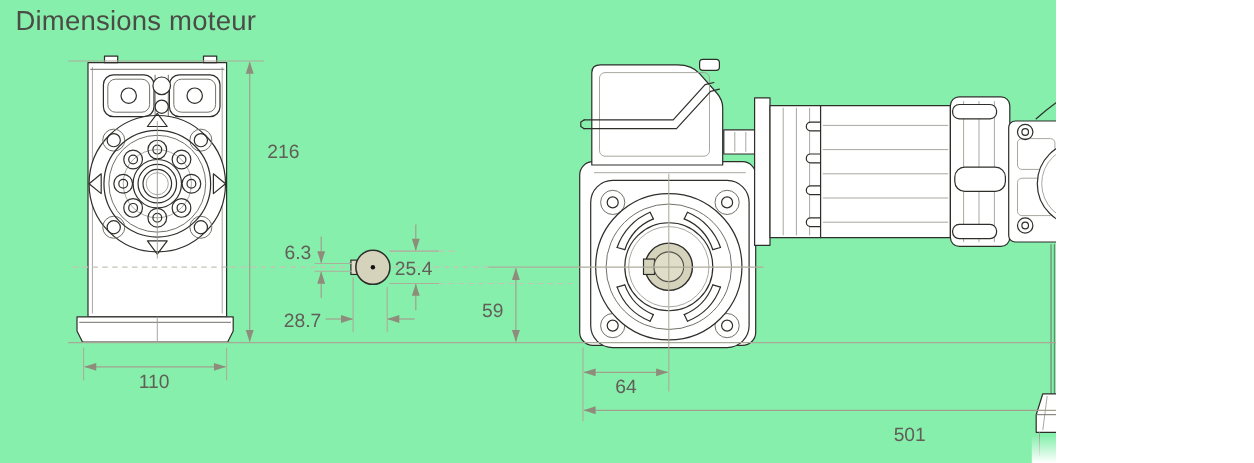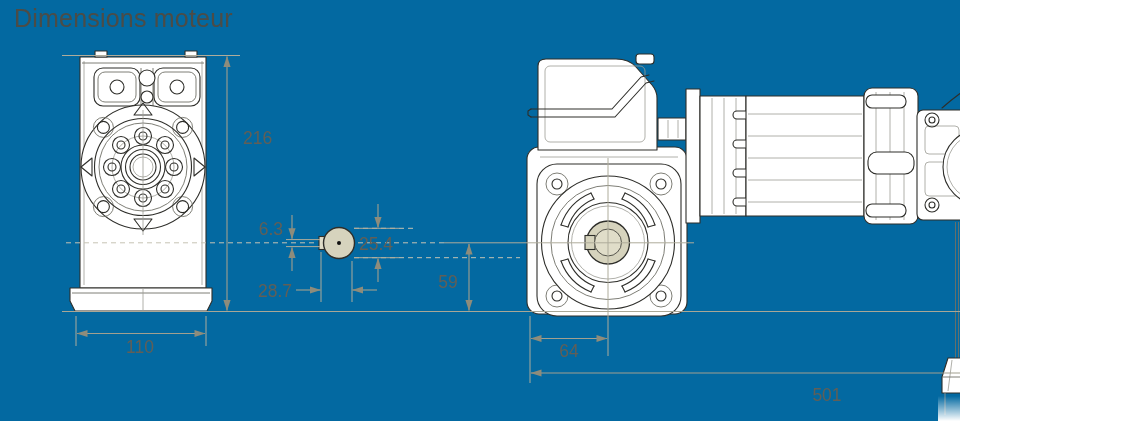--- a/index.html
+++ b/index.html
@@ -1,16 +1,16 @@
 <!DOCTYPE html>
 <html><head>
 <meta charset="utf-8">
 <style>
   html,body{margin:0;padding:0;background:#ffffff;}
-  .stage{position:relative;width:960px;height:421px;background:#0369a1;overflow:hidden;
+  .stage{position:relative;width:960px;height:421px;background:#86efac;overflow:hidden;
          font-family:"Liberation Sans",sans-serif;}
   svg{display:block}
   .ln  {stroke:#2e2e2a;stroke-width:1.1;fill:none;stroke-linejoin:round;stroke-linecap:round}
   .lnf {stroke:#2e2e2a;stroke-width:1.1;fill:#ffffff;stroke-linejoin:round}
   .ln2 {stroke:#6f6f67;stroke-width:0.9;fill:none}
   .ln3 {stroke:#9c9c94;stroke-width:0.8;fill:none}
   .lch {stroke:#84847b;stroke-width:1.2;fill:none}
   .dim {stroke:#a2a08f;stroke-width:1.1;fill:none}
   .ext {stroke:#aeac9b;stroke-width:1;fill:none}
   .ext2{stroke:#a9a796;stroke-width:1.2;fill:none}

